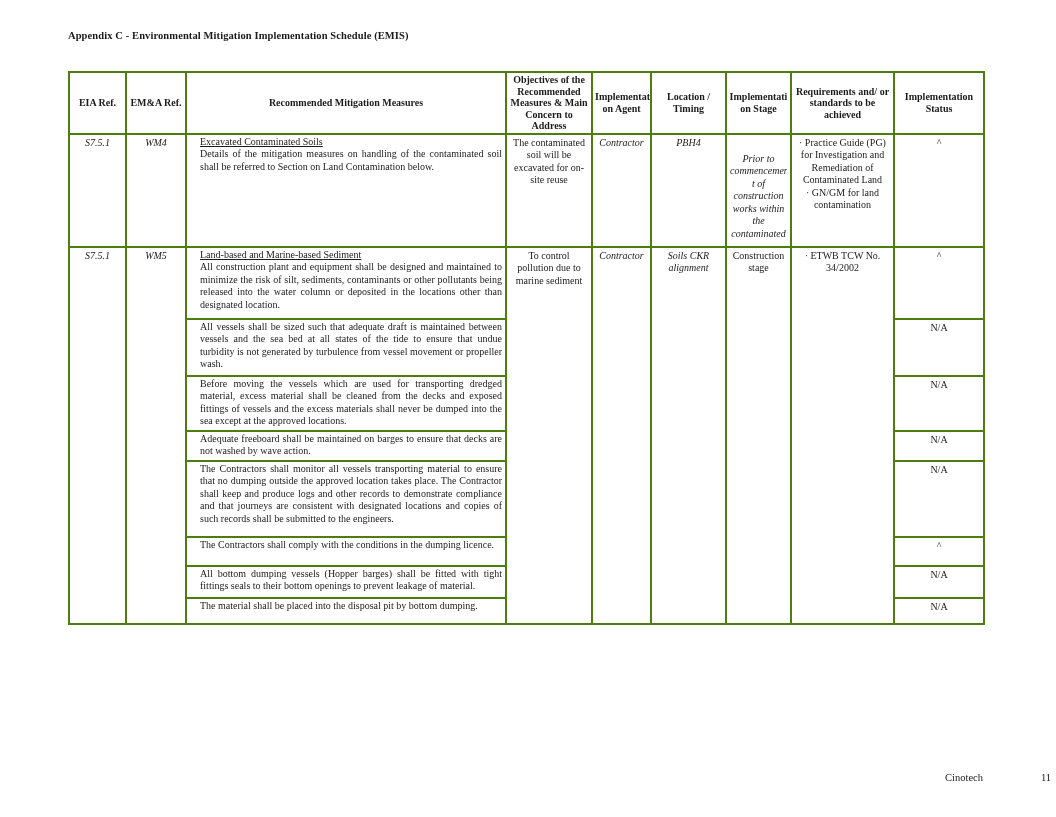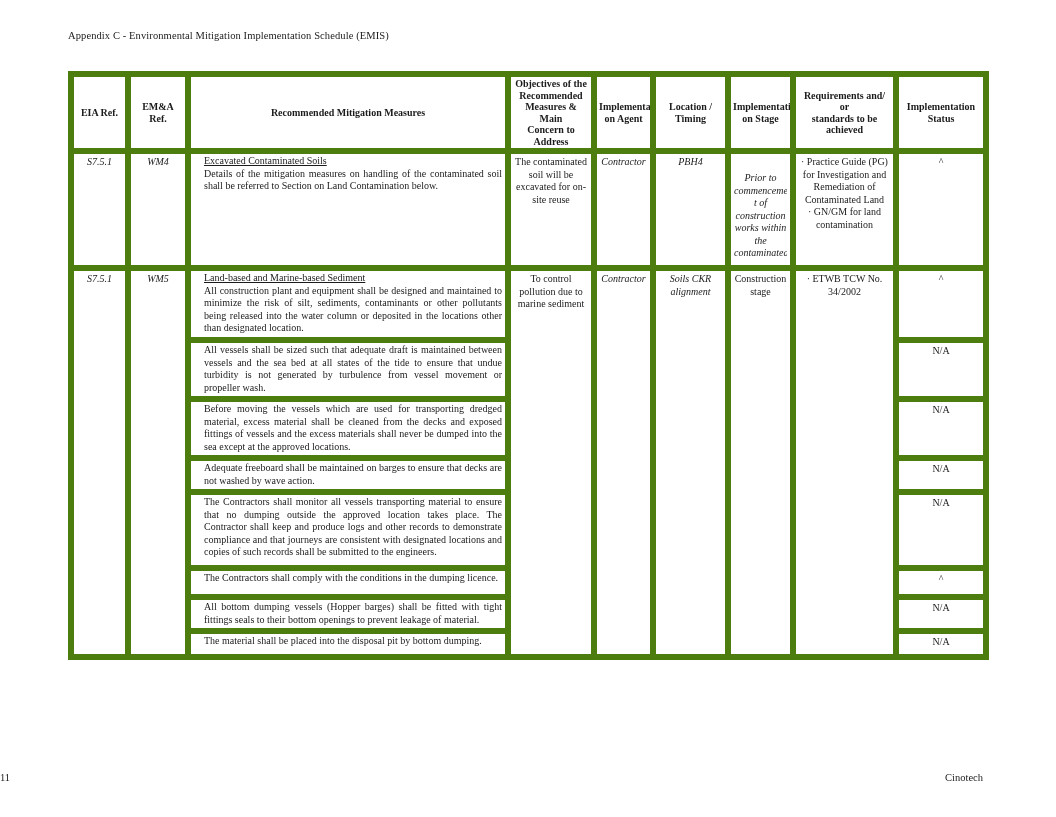--- a/index.html
+++ b/index.html
@@ -3,47 +3,47 @@
 <meta charset="utf-8">
 <style>
   html, body { margin:0; padding:0; }
   body {
     width:1056px; height:817px; position:relative;
     background:#ffffff; color:#1b1b1b;
     font-family:"Liberation Serif", serif;
   }
   .doc-header {
     position:absolute; left:68px; top:30px;
-    font-size:10.5px; letter-spacing:0.1px;
+    font-size:10.5px; letter-spacing:0.1px;font-weight:bold;
   }
   table.emis {
     position:absolute; left:68px; top:71px; width:915px;
     border-collapse:collapse; table-layout:fixed;
     border:2px solid #2e2e2e;
   }
   th, td {
-    border:6px solid #4d7c0f;
+    border:2px solid #4d7c0f;
     font-size:10px; line-height:12.5px;
     vertical-align:top; padding:2px 3px; overflow:hidden;
   }
   th {
     font-weight:bold; text-align:center; vertical-align:middle;
     white-space:pre-line; line-height:11.5px; padding:1px 2px;
   }
   td.c { text-align:center;font-style:italic; }
   td.l { text-align:center;font-family:Liberation Serif, serif; }
   td.s { text-align:center; }
   td.m { padding:1px 3px 2px 13px; }
   .pre { white-space:pre-line;margin-top:16px; }
   .mt { text-decoration:underline; }
   .mx { text-align:justify; }
   .clip { height:91px; overflow:hidden; }
   .footer-num {
     position:absolute; left:0; top:772px; width:1051px;
-    text-align:left; font-size:10.5px;
+    text-align:right; font-size:10.5px;
   }
   .footer-co {
     position:absolute; right:73px; top:772px;
     font-size:10.5px;
   }
 </style>
 </head>
 <body>
 
 <div>

